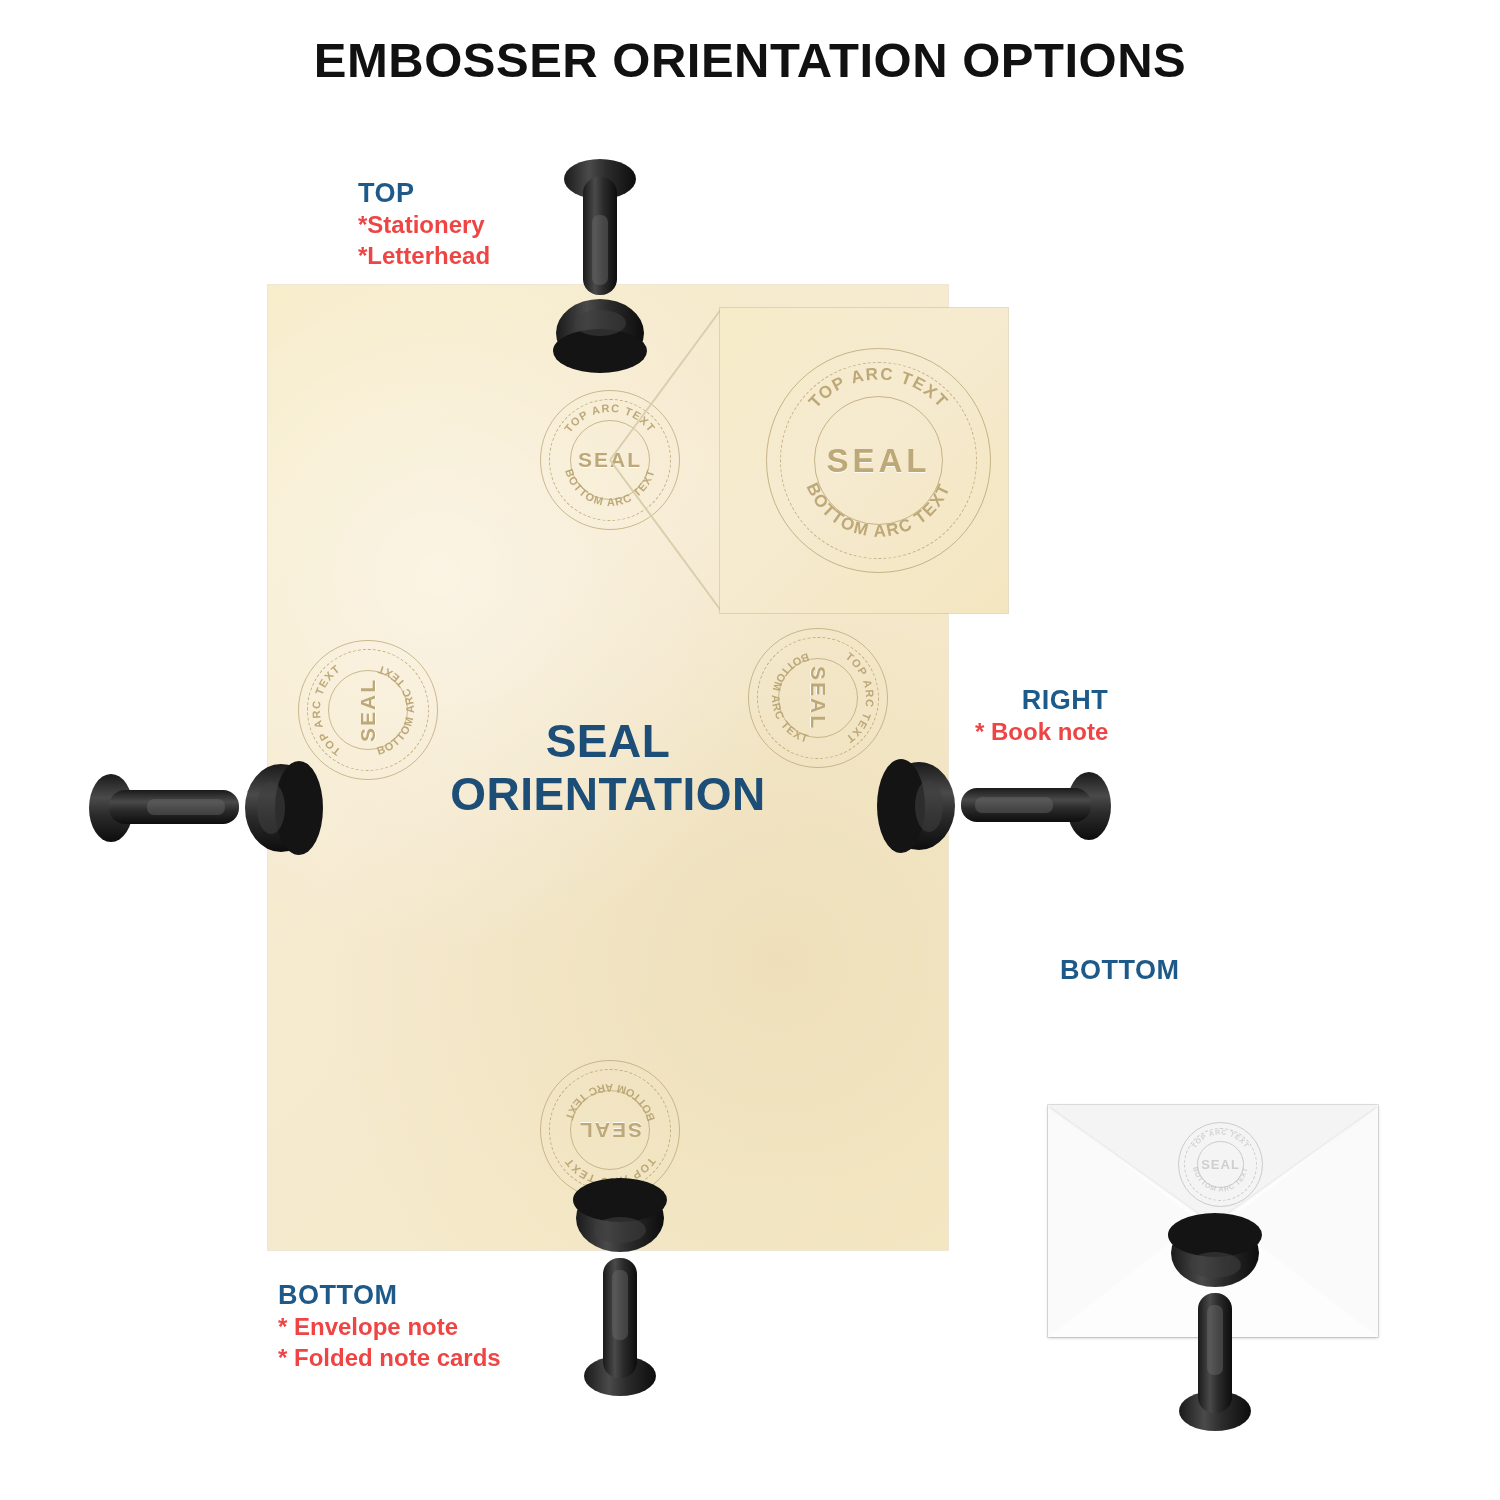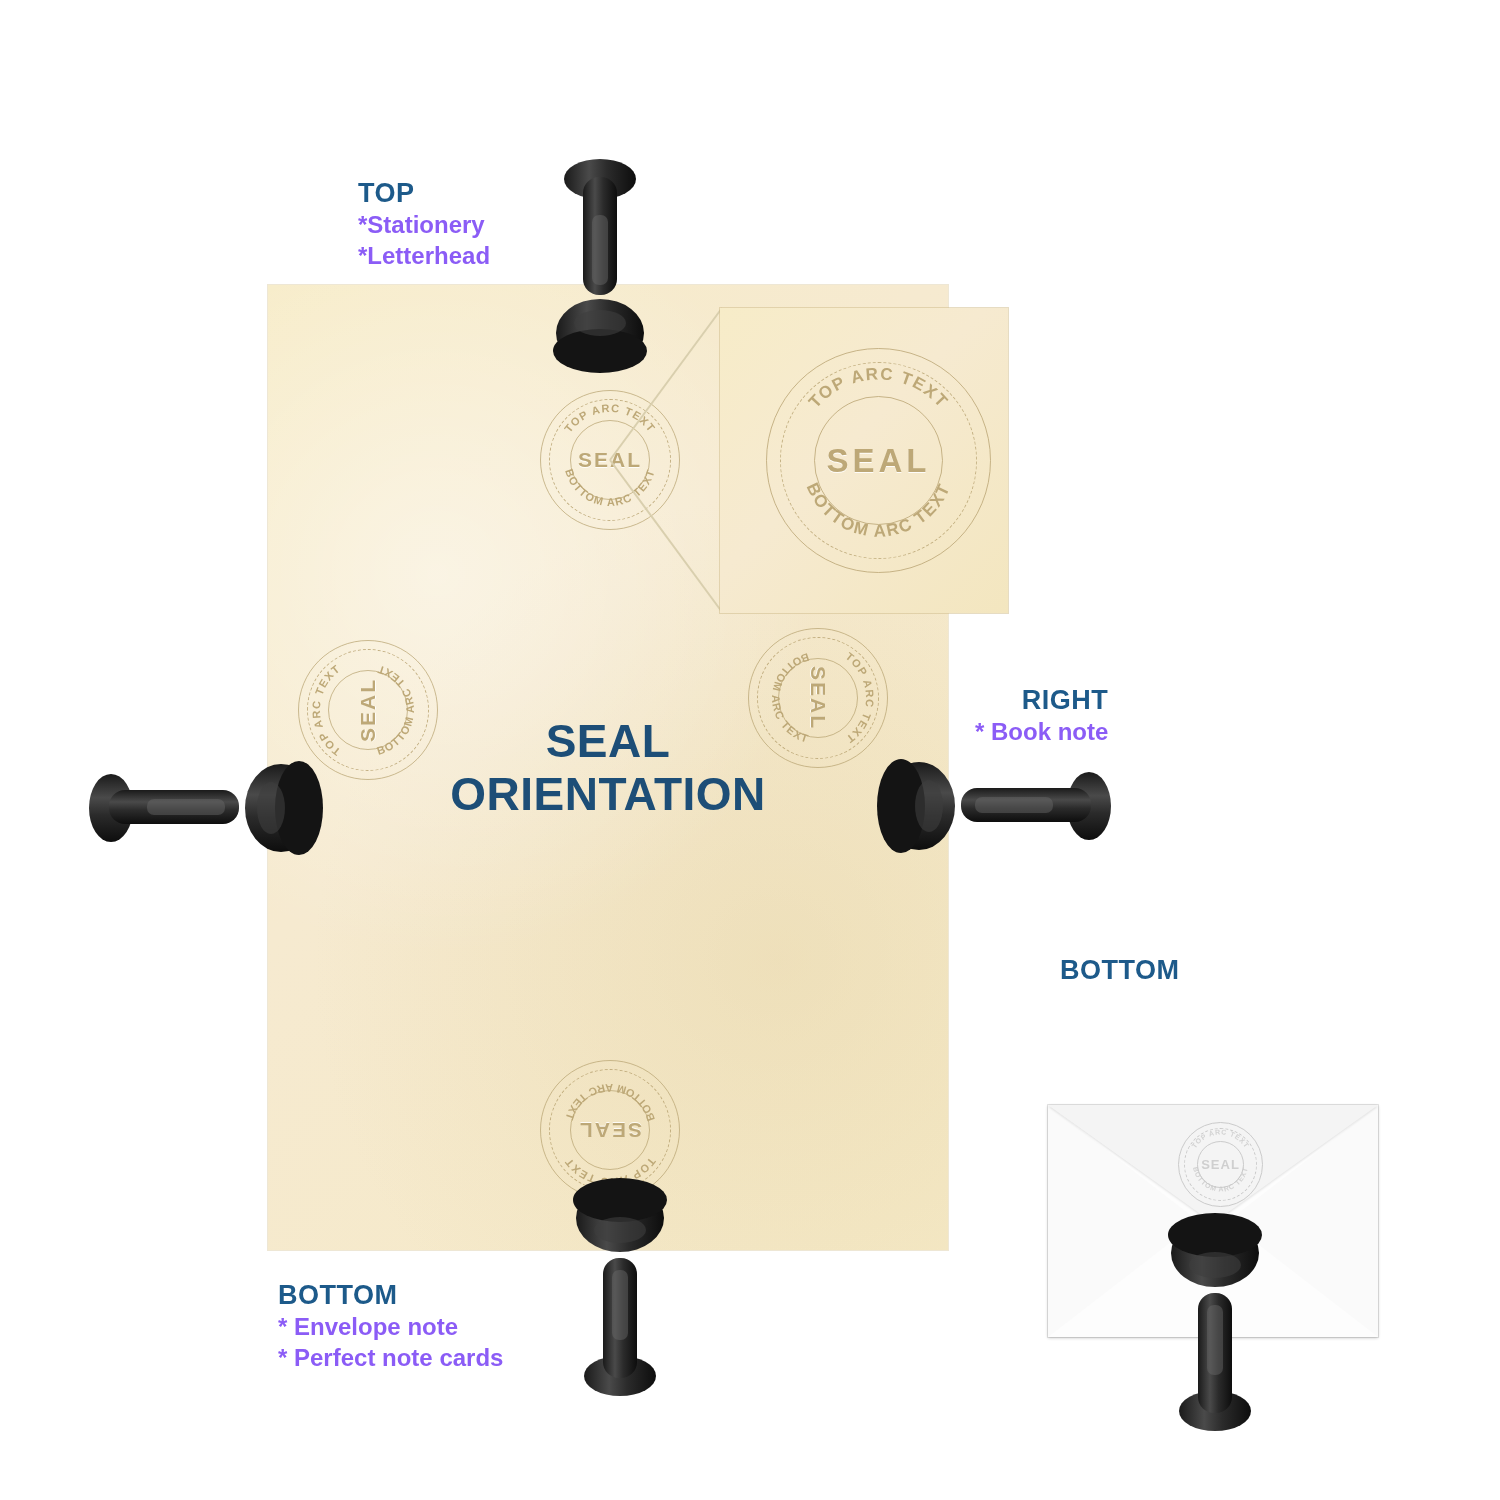--- a/index.html
+++ b/index.html
@@ -110,21 +110,21 @@
   .emb-right{left:845px;top:748px;}
   .emb-bottom{left:565px;top:1150px;}
   .emb-env{left:1160px;top:1185px;}
 
   
   .label{position:absolute;}
   .label .head{
     color:#1d5a8a;font-weight:bold;font-size:27px;letter-spacing:.5px;
   }
   .label .sub{
-    color:#8b5cf6;font-weight:bold;font-size:24px;line-height:1.3;
+    color:#ef4444;font-weight:bold;font-size:24px;line-height:1.3;
   }
 
   .label-top{left:358px;top:178px;}
   .label-left{left:55px;top:695px;}
   .label-right{left:975px;top:685px;text-align:right;}
   .label-bottom{left:278px;top:1280px;}
   .label-bottom-right{left:1060px;top:955px;}
 
   
   .envelope{
@@ -157,20 +157,21 @@
   .env-seal .ring3{inset:19px;}
   .env-seal .core{position:absolute;inset:19px;display:flex;align-items:center;justify-content:center;}
   .env-seal .core span{font-size:13px;font-weight:bold;letter-spacing:1px;color:#cfcfcf;}
   .env-seal svg text{font-family:"Liberation Sans",sans-serif;font-size:7px;font-weight:bold;letter-spacing:.8px;fill:#d2d2d2;}
 </style>
 </head>
 <body>
 
 <div class="stage">
 
+  <div class="title">EMBOSSER ORIENTATION OPTIONS</div>
 
   <div class="paper"></div>
 
   <div class="seal seal-top">
     <div class="ring1"></div>
     <div class="ring2"></div>
     <div class="ring3"></div>
     <svg class="arc" viewBox="0 0 140 140">
       <defs>
         <path id="arcTopA" d="M 22,70 A 48,48 0 0 1 118,70"></path>
@@ -389,20 +390,20 @@
 
 
   <div class="label label-right">
     <div class="head">RIGHT</div>
     <div class="sub">* Book note</div>
   </div>
 
   <div class="label label-bottom">
     <div class="head">BOTTOM</div>
     <div class="sub">* Envelope note</div>
-    <div class="sub">* Perfect note cards</div>
+    <div class="sub">* Folded note cards</div>
   </div>
 
   <div class="label label-bottom-right">
     <div class="head">BOTTOM</div>
   </div>
 
 </div>
 
 </body></html>

